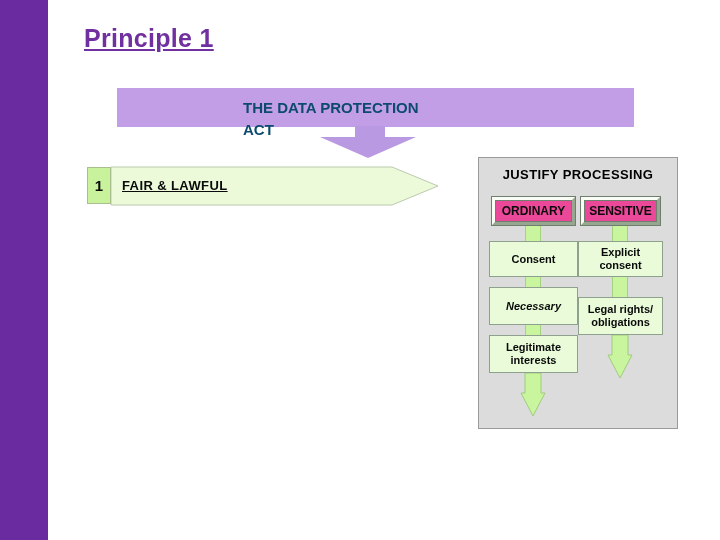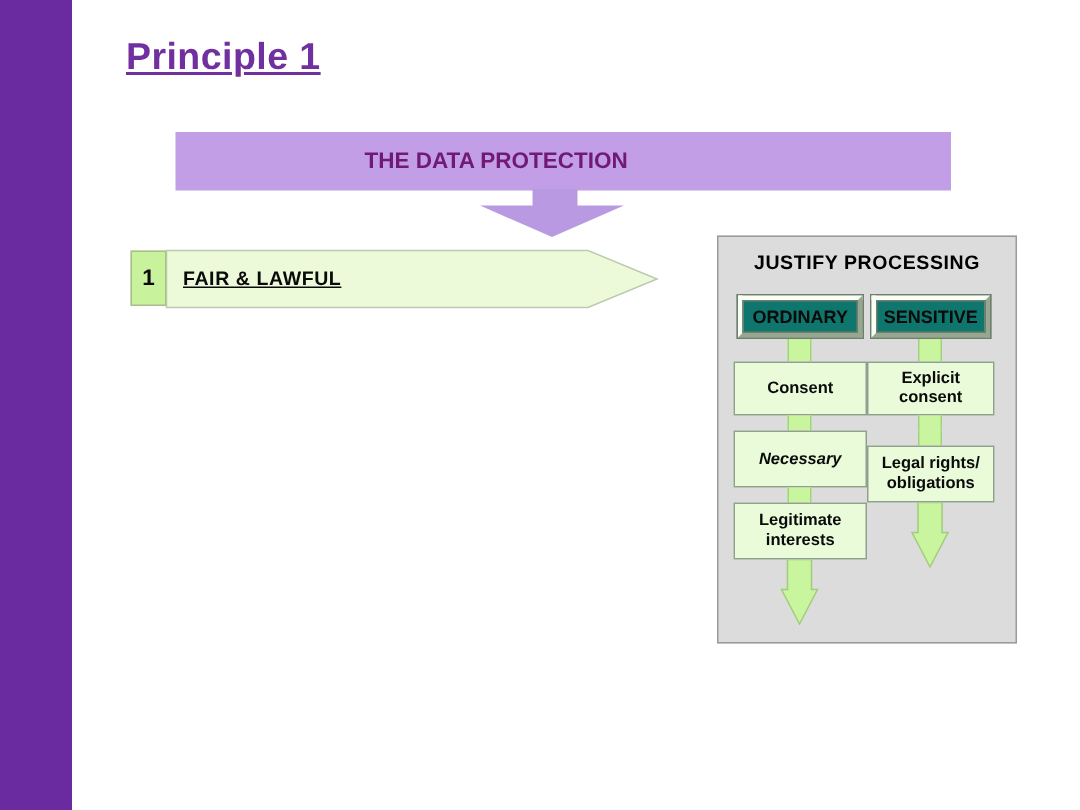--- a/index.html
+++ b/index.html
@@ -12,21 +12,21 @@
   .accent-bar { position: absolute; left: 0; top: 0; width: 48px; height: 540px; background: #6a2aa0; }
 
   .slide-title {
     position: absolute; left: 84px; top: 24px;
     font-size: 25px; font-weight: bold; color: #7030a0; letter-spacing: 0.3px; text-decoration: underline;
   }
 
   .banner { position: absolute; left: 117px; top: 88px; width: 517px; height: 39px; background: #c19ee6; }
   .banner-text {
     position: absolute; left: 126px; top: 9px; width: 260px;
-    font-size: 15px; font-weight: bold; line-height: 22px; color: #701a75;
+    font-size: 15px; font-weight: bold; line-height: 22px; color: #0c4a6e;
   }
   .banner-text span { display: block; }
 
   .down-arrow-svg { position: absolute; left: 320px; top: 126px; }
 
   .principle-number {
     position: absolute; left: 87px; top: 167px; width: 24px; height: 37px;
     background: #c8f29b; border: 1px solid #a9bd8f; box-sizing: border-box;
     display: flex; align-items: center; justify-content: center;
     font-size: 15px; font-weight: bold;
@@ -49,21 +49,21 @@
     position: absolute; top: 38px; left: 0; right: 0;
     display: flex; justify-content: space-between; padding: 0 14px 0 10px;
   }
   .col { display: flex; flex-direction: column; align-items: center; }
   .col-left { width: 90px; }
   .col-right { width: 86px; }
 
   .bevel-outer { width: calc(100% - 4px); border: 1px solid #6f7f6f; background: #8fa08f; box-sizing: border-box; }
   .bevel-mid { border: 3px solid; border-color: #fafdf6 #97a78f #97a78f #fafdf6; }
   .bevel-face {
-    border: 1px solid #6f7f6f; background: #0f766e;
+    border: 1px solid #6f7f6f; background: #ec4899;
     height: 20px; line-height: 20px; text-align: center;
     font-size: 12px; font-weight: bold; white-space: nowrap; overflow: hidden;
   }
 
   .stem { width: 16px; background: #c9f59e; border-left: 1px solid #a3d37e; border-right: 1px solid #a3d37e; box-sizing: border-box; }
   .stem-tall { height: 15px; }
   .stem-short { height: 10px; }
 
   .flow-box {
     width: 100%; box-sizing: border-box;
@@ -78,20 +78,21 @@
 </head>
 <body>
 
 <div class="accent-bar"></div>
 
 <div class="slide-title">Principle 1</div>
 
 <div class="banner">
   <div class="banner-text">
     <span>THE DATA PROTECTION</span>
+    <span>ACT</span>
   </div>
 </div>
 
 <svg class="down-arrow-svg" width="96" height="33">
   <polygon points="35,0 65,0 65,11 96,11 48,32 0,11 35,11" fill="#b99ae2"></polygon>
 </svg>
 
 <svg class="chevron-svg" width="358" height="42">
   <polygon points="26,2 307,2 353,21 307,40 26,40" fill="#ecfada" stroke="#bccaae" stroke-width="1"></polygon>
 </svg>

